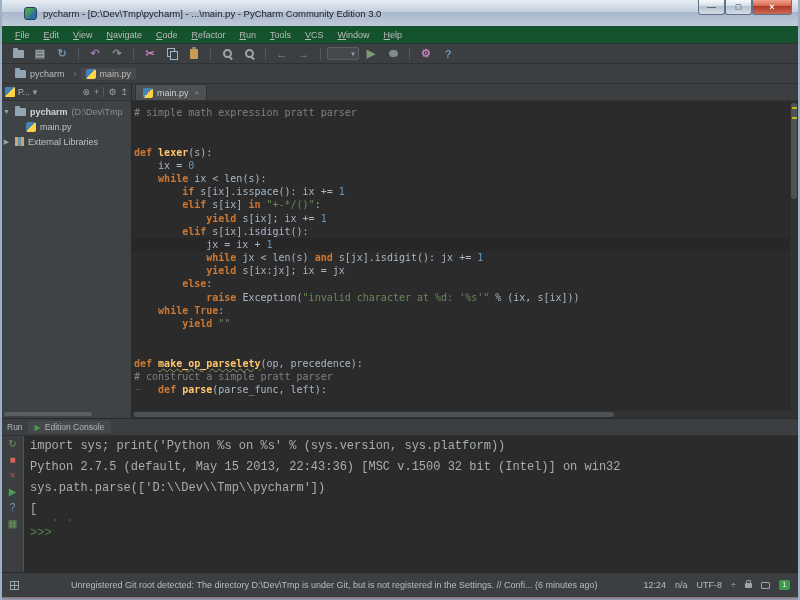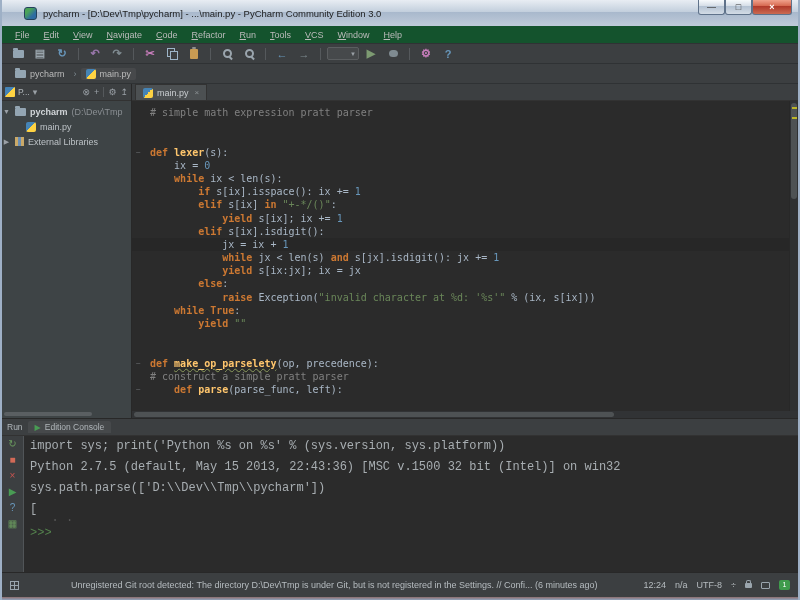--- a/index.html
+++ b/index.html
@@ -95,21 +95,21 @@
   .editor-zone { flex:1 1 auto; display:flex; flex-direction:column; min-width:0; background:#2b2b2b; }
   .tabbar { height:17px; flex:0 0 17px; background:#3c3f41; border-bottom:1px solid #323232;
     display:flex; align-items:flex-end; padding-left:3px; }
   .etab { height:16px; display:inline-flex; align-items:center; gap:4px; background:#4c5052;
     border:1px solid #323232; border-bottom:none; padding:0 7px; font-size:9px; color:#c9cdd0; }
   .etab-close { color:#8c9295; font-size:8px; margin-left:2px; }
 
   .editor-body { flex:1 1 auto; display:flex; min-height:0; }
   .code-area { flex:1 1 auto; overflow:hidden; padding-top:5px; position:relative; }
   .code-line { height:13.2px; line-height:13.2px; white-space:pre;
-    font-family:"DejaVu Sans Mono", monospace; font-size:10px; padding-left:18px; position:relative; }
+    font-family:"DejaVu Sans Mono", monospace; font-size:10px; padding-left:2px; position:relative; }
   .code-line.hl { background:#272727; }
   .code-line.fold::before { content:"−"; position:absolute; left:4px; top:0; color:#606366; font-size:8px; }
   .sg-kw  { color:#cc7832; font-weight:bold; }
   .sg-fn  { color:#ffc66d; font-weight:bold; }
   .sg-fnw { color:#ffc66d; font-weight:bold; text-decoration:underline; text-decoration-style:wavy;
             text-decoration-color:#8a9a5b; }
   .sg-str { color:#6a8759; }
   .sg-com { color:#808080; }
   .sg-doc { color:#629755; font-style:italic; text-decoration:underline; text-decoration-style:wavy;
             text-decoration-color:#6e7b6e; }

